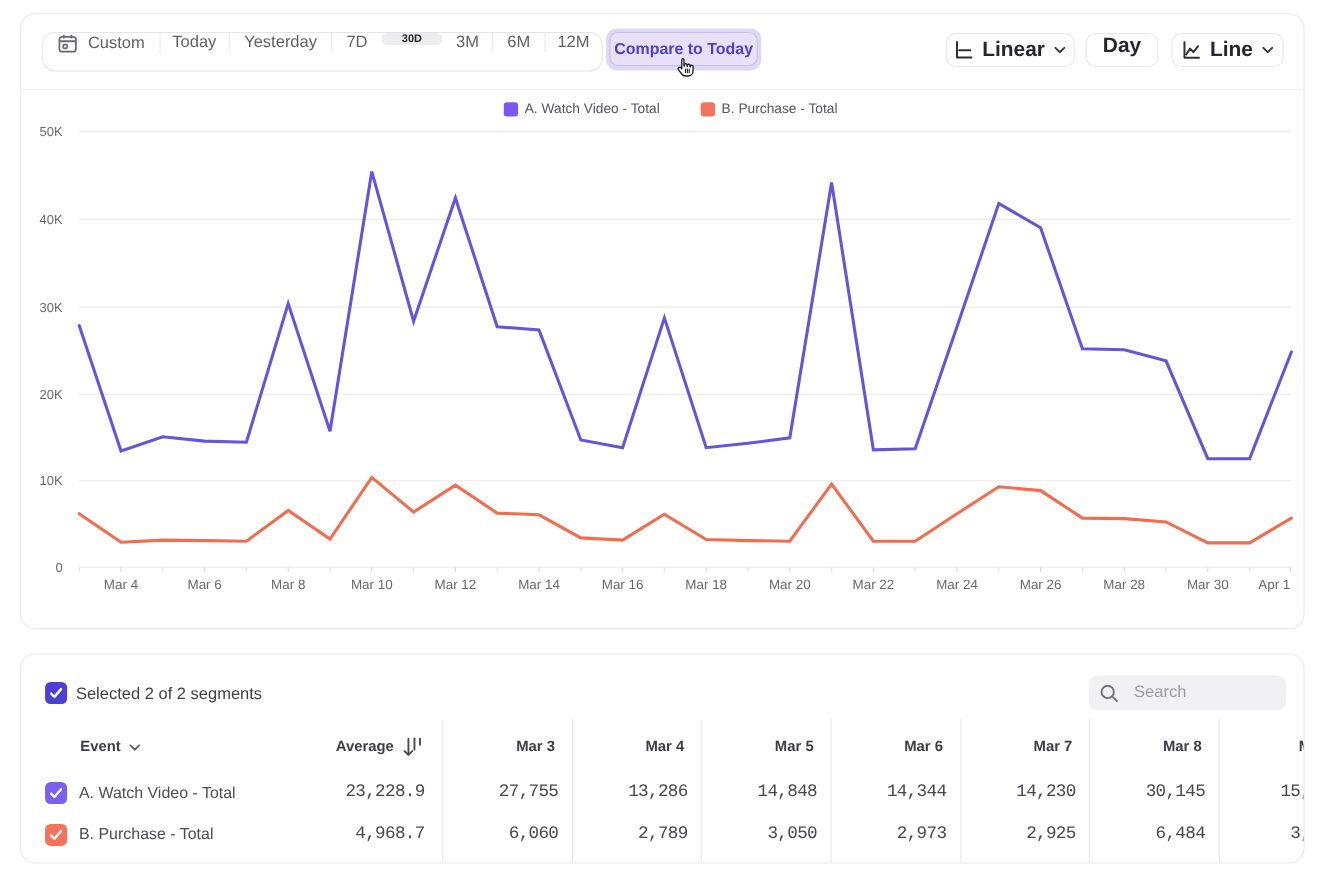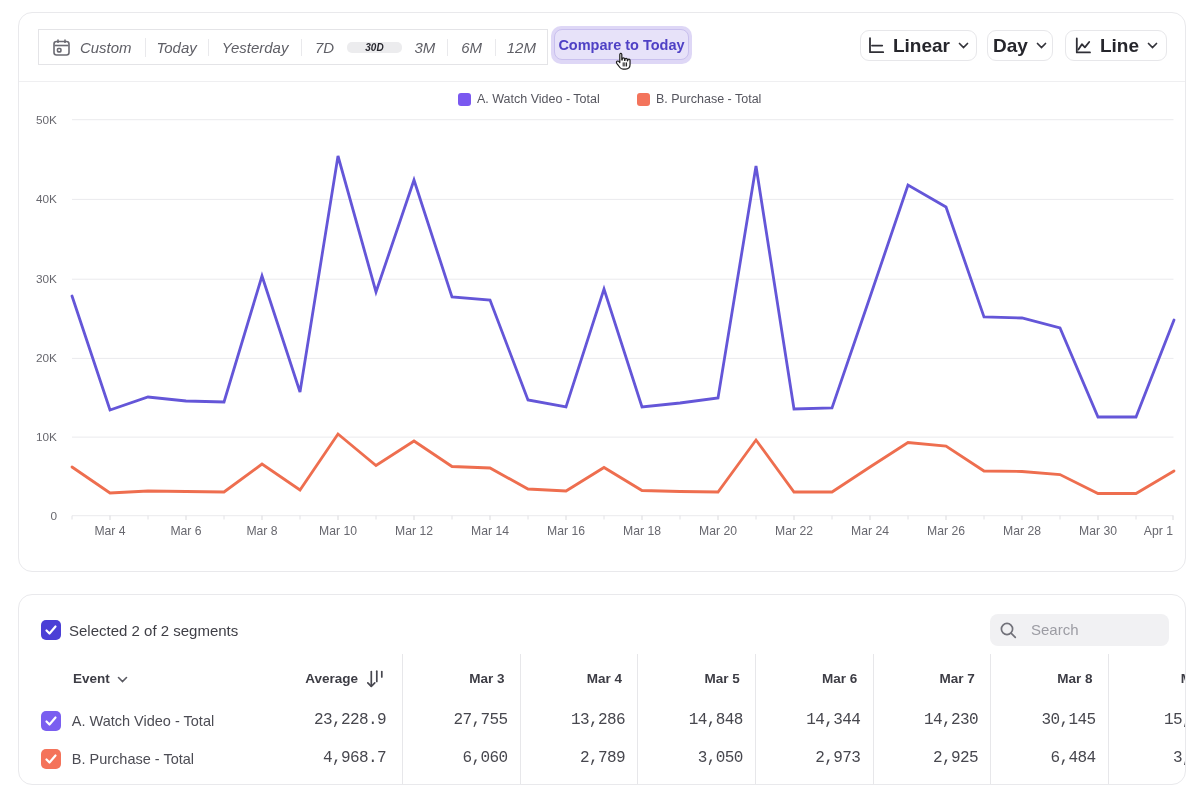--- a/index.html
+++ b/index.html
@@ -1,20 +1,20 @@
 <!DOCTYPE html>
 <html><head>
 <meta charset="utf-8">
 <style>
   * { margin:0; padding:0; box-sizing:border-box; }
   html,body { width:1200px; height:802px; background:#ffffff; font-family:"Liberation Sans", sans-serif; overflow:hidden; }
   .abs { position:absolute; }
   #page { position:relative; width:1200px; height:802px; }
   .card { position:absolute; background:#fff; border:1px solid #e9e9ec; border-radius:14px; }
-  .seg { position:absolute; left:38px; top:29px; height:36px; border:1px solid #e4e4e7; border-radius:0; display:flex; align-items:center; background:#fff;font-style:italic; }
+  .seg { position:absolute; left:38px; top:29px; height:36px; border:1px solid #e4e4e7; border-radius:12px; display:flex; align-items:flex-start; background:#fff; }
   .seg .cell { display:flex; align-items:center; justify-content:center; font-size:15px; color:#5f5f66; border-right:1px solid #e9e9ec; }
   .seg .cell:last-child { border-right:none; }
   .btn { position:absolute; display:flex; align-items:center; justify-content:center; background:#fff; border:1px solid #e7e7ea; border-radius:9px; font-size:19px; font-weight:bold; color:#26262c; gap:8px; }
   .menu-item { position:absolute; left:18.5px; font-size:14.5px; color:#3d3d45; }
   .num { font-family:"Liberation Mono", monospace; font-size:16px; letter-spacing:-0.6px; color:#47474e; }
   .hdr { font-size:13.5px; font-weight:bold; color:#3d3d45; }
 </style>
 </head>
 <body>
 <div id="page">
@@ -48,21 +48,21 @@
   <div class="btn" style="left:859.5px; top:30px; width:117px; height:31px;">
     <svg width="18" height="18" viewBox="0 0 18 18" fill="none" stroke="#2f2f36" stroke-width="1.8" stroke-linecap="round" stroke-linejoin="round">
       <polyline points="3,1.2 3,15.2 16.2,15.2"></polyline>
       <line x1="5" y1="8.6" x2="15.2" y2="8.6"></line>
     </svg>
     <span>Linear</span>
     <svg width="11" height="7" viewBox="0 0 11 7" fill="none" stroke="#33333a" stroke-width="1.7" stroke-linecap="round">
         <polyline points="1.5,1.5 5.5,5.5 9.5,1.5"></polyline>
       </svg>
   </div>
-  <div class="btn" style="left:987px; top:30px; width:66px; height:31px;">
+  <div class="btn" style="left:987px; top:30px; width:66px; height:31px;flex-direction:column;">
     <span>Day</span>
     <svg width="11" height="7" viewBox="0 0 11 7" fill="none" stroke="#33333a" stroke-width="1.7" stroke-linecap="round">
         <polyline points="1.5,1.5 5.5,5.5 9.5,1.5"></polyline>
       </svg>
   </div>
   <div class="btn" style="left:1065px; top:30px; width:102px; height:31px;">
     <svg width="18" height="18" viewBox="0 0 18 18" fill="none" stroke="#2f2f36" stroke-width="1.8" stroke-linecap="round" stroke-linejoin="round">
       <polyline points="2.8,1.5 2.8,15.4 16,15.4"></polyline>
       <polyline points="4.4,12.5 7.9,7.2 10.9,10.4 15.2,5"></polyline>
     </svg>

